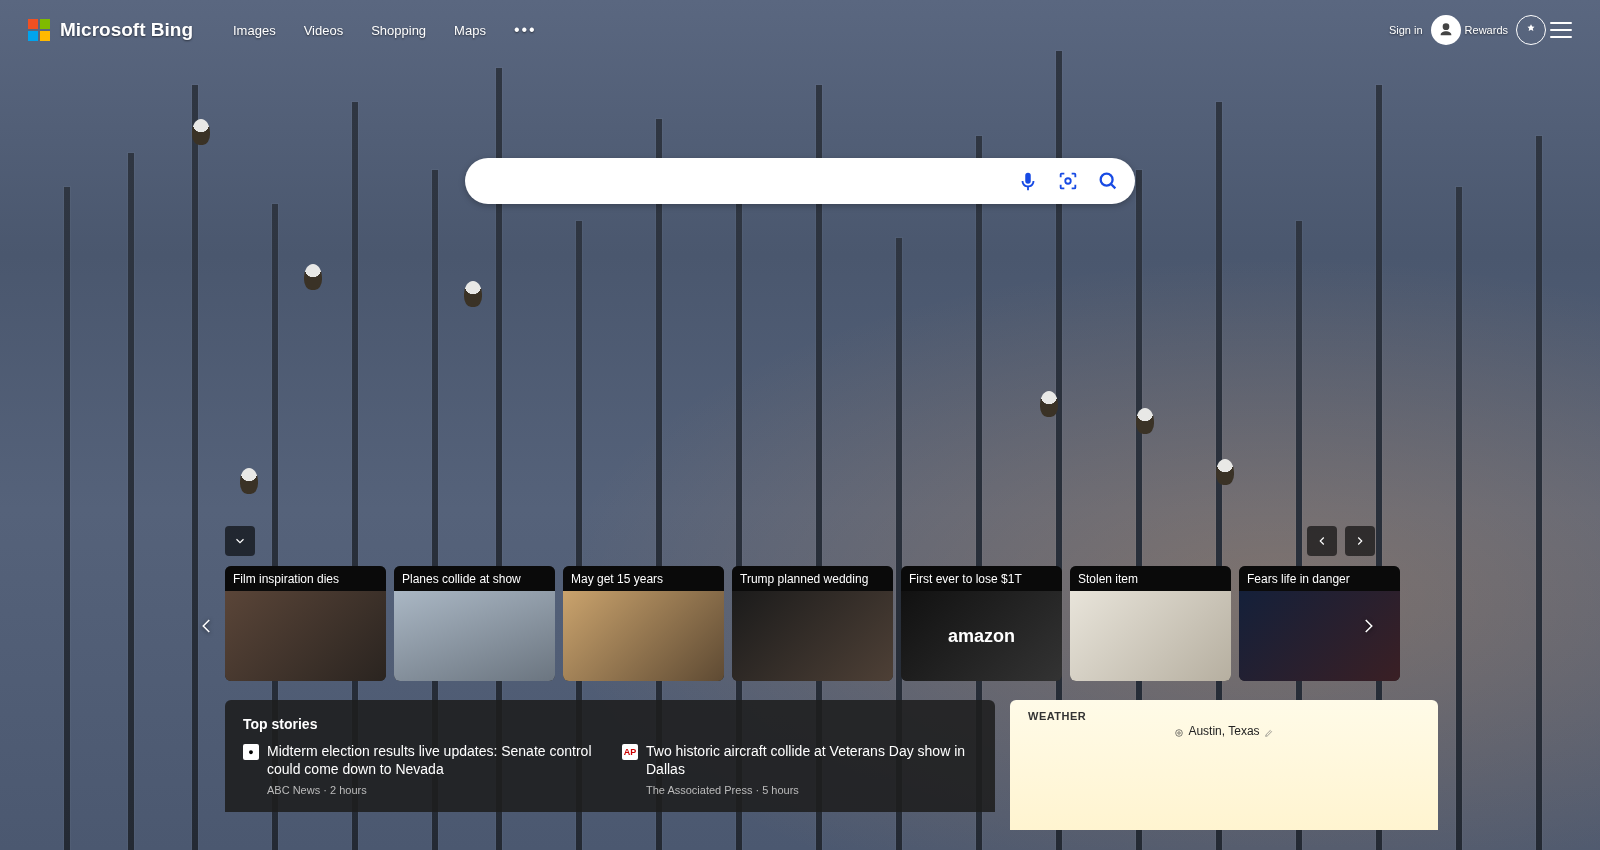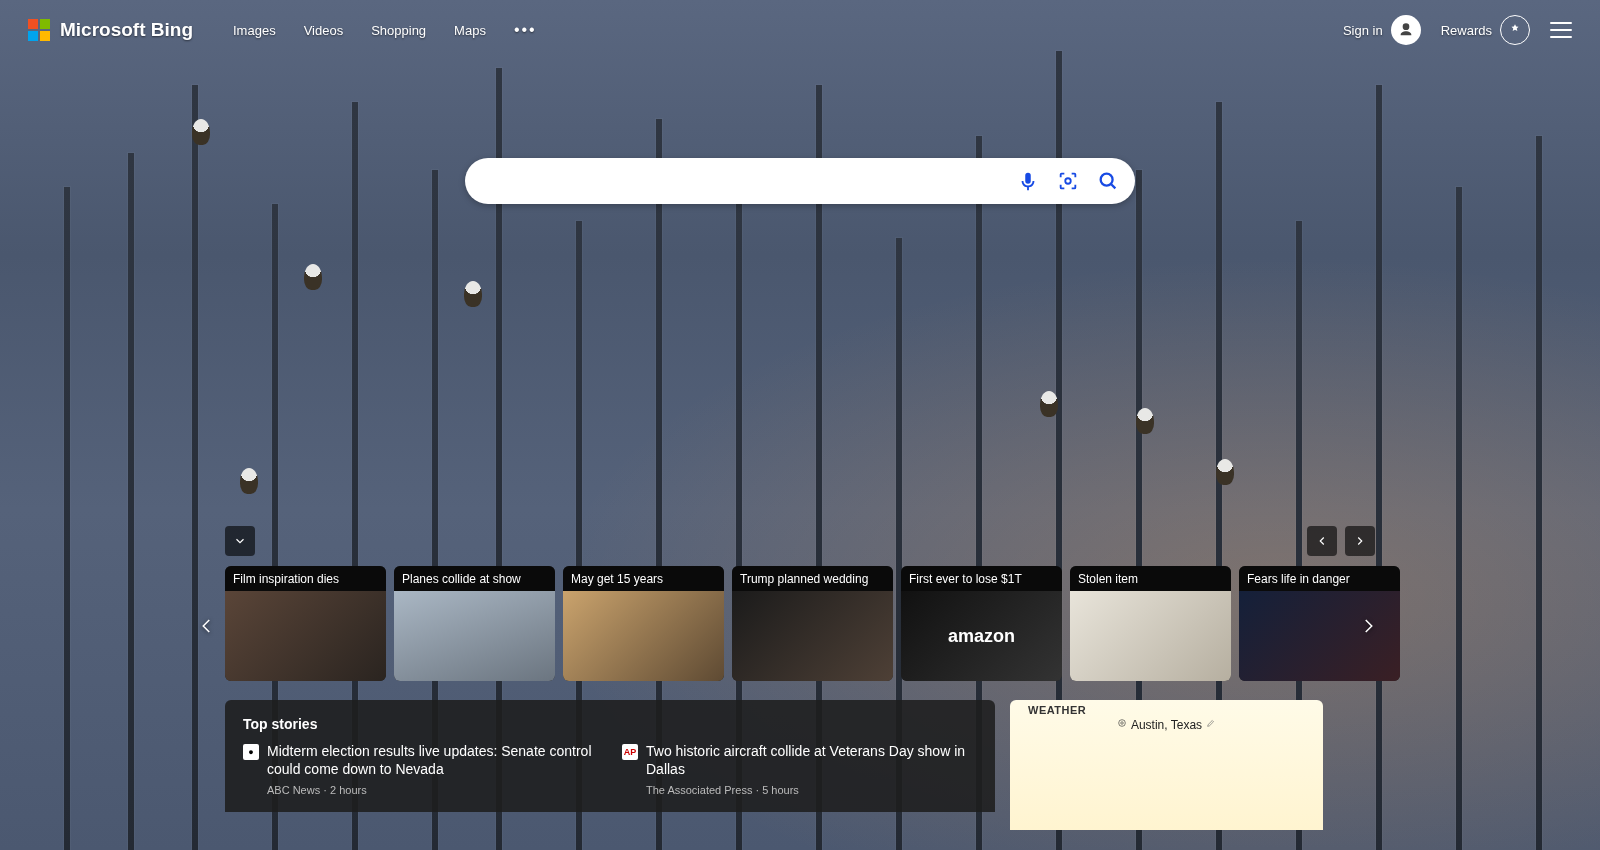--- a/index.html
+++ b/index.html
@@ -13,21 +13,21 @@
   .bg-trees{position:absolute;inset:0;z-index:0;}
   .trunk{position:absolute;bottom:0;width:6px;background:linear-gradient(#2f3642,#242a34);box-shadow:0 0 0 1px rgba(255,255,255,.03);}
   .eagle{position:absolute;width:18px;height:26px;border-radius:50% 50% 40% 40%;background:radial-gradient(circle at 50% 20%,#e8e8e6 0 35%,#3a3226 36% 100%);}
   .header{position:absolute;top:0;left:0;right:0;height:60px;display:flex;align-items:center;padding:16px 28px;color:#fff;z-index:10;text-shadow:0 1px 2px rgba(0,0,0,.5);}
   .logo{display:flex;align-items:center;gap:10px;font-size:19px;font-weight:600;margin-right:40px;}
   .ms-square{width:22px;height:22px;display:grid;grid-template:repeat(2,1fr)/repeat(2,1fr);gap:2px;}
   .ms-square span:nth-child(1){background:#f25022}.ms-square span:nth-child(2){background:#7fba00}.ms-square span:nth-child(3){background:#00a4ef}.ms-square span:nth-child(4){background:#ffb900}
   .nav-links{display:flex;gap:28px;font-size:13px;}
   .nav-links a{color:#fff;text-decoration:none;cursor:pointer;padding:6px 0;}
   .nav-more{margin-left:28px;font-size:16px;letter-spacing:2px;cursor:pointer;}
-  .header-right{margin-left:auto;display:flex;align-items:center;gap:20px;font-size:13px;}
+  .header-right{margin-left:auto;display:flex;align-items:center;gap:4px;font-size:11px;}
   .signin{display:flex;align-items:center;gap:8px;cursor:pointer;}
   .avatar-circ{width:30px;height:30px;border-radius:50%;background:#fff;display:flex;align-items:center;justify-content:center;}
   .avatar-circ svg{width:16px;height:16px;fill:#444}
   .rewards{display:flex;align-items:center;gap:8px;cursor:pointer;}
   .medal-circ{width:30px;height:30px;border-radius:50%;border:1.5px solid #fff;display:flex;align-items:center;justify-content:center;}
   .medal-circ svg{width:14px;height:14px;fill:#fff}
   .hamburger{width:22px;height:16px;display:flex;flex-direction:column;justify-content:space-between;cursor:pointer;}
   .hamburger span{height:2px;background:#fff;border-radius:1px;}
   .searchbox{position:absolute;top:158px;left:50%;transform:translateX(-50%);width:670px;height:46px;background:#fff;border-radius:25px;display:flex;align-items:center;padding:0 16px 0 20px;box-shadow:0 2px 6px rgba(0,0,0,.25);z-index:10;}
   .searchbox input{flex:1;border:none;outline:none;font-size:16px;background:transparent;}
@@ -47,23 +47,23 @@
   .car-arrow svg{width:18px;height:30px;stroke:#fff;stroke-width:2;fill:none;filter:drop-shadow(0 1px 2px rgba(0,0,0,.6));}
   .car-prev{left:195px}.car-next{right:220px}
   .bottom-panel{position:absolute;top:700px;left:225px;width:770px;background:rgba(30,30,30,.88);border-radius:6px 6px 0 0;padding:16px 18px;color:#fff;z-index:8;}
   .bp-heading{font-size:14px;font-weight:600;margin-bottom:10px;}
   .stories{display:flex;gap:24px;}
   .story{flex:1;display:flex;gap:8px;cursor:pointer;}
   .story-icon{width:16px;height:16px;background:#fff;border-radius:2px;flex-shrink:0;display:flex;align-items:center;justify-content:center;font-size:9px;font-weight:700;color:#000;margin-top:2px;}
   .story-icon.ap{background:#fff;color:#c00;}
   .story-body{font-size:14px;font-weight:400;line-height:1.3;}
   .story-meta{font-size:11px;color:#bbb;font-weight:400;margin-top:6px;}
-  .weather-card{position:absolute;top:700px;left:1010px;width:313px;height:130px;background:linear-gradient(180deg,#fffbe8,#fff4d0);border-radius:6px 6px 0 0;padding:4px 18px;z-index:8;color:#222;}
+  .weather-card{position:absolute;top:700px;left:1010px;width:428px;height:130px;background:linear-gradient(180deg,#fffbe8,#fff4d0);border-radius:6px 6px 0 0;padding:10px 18px;z-index:8;color:#222;}
   .w-h{font-size:11px;font-weight:700;letter-spacing:.5px;color:#333;}
-  .w-loc{display:flex;align-items:flex-start;gap:4px;font-size:12px;justify-content:center;margin-top:2px;}
+  .w-loc{display:flex;align-items:flex-end;gap:4px;font-size:12px;justify-content:center;margin-top:2px;}
   .w-loc svg{width:10px;height:10px}
   .w-row{display:flex;align-items:center;gap:12px;margin-top:4px;}
   .moon{width:42px;height:42px;}
   .w-temp{font-size:34px;font-weight:400;}
   .w-unit{font-size:14px;align-self:flex-start;margin-top:6px;}
   .w-right{margin-left:auto;text-align:right;font-size:12px;color:#333;}
   .w-stats{font-size:11px;color:#555;display:flex;gap:10px;justify-content:flex-end;margin-top:2px;}
 </style>
 </head>
 <body>

